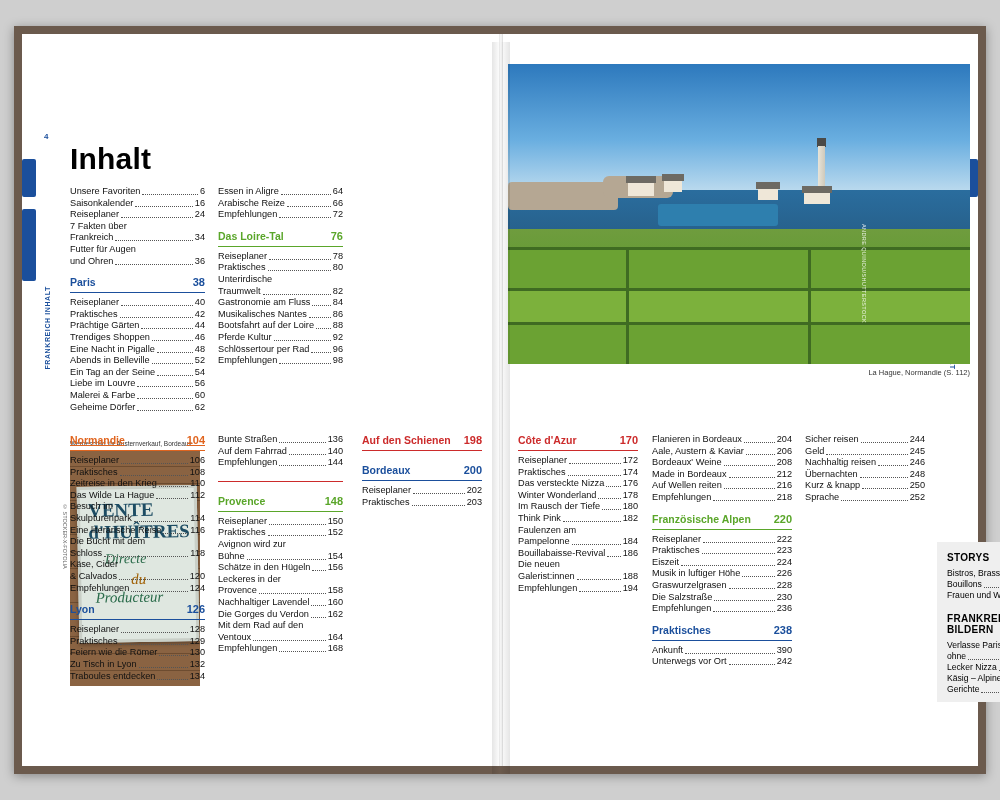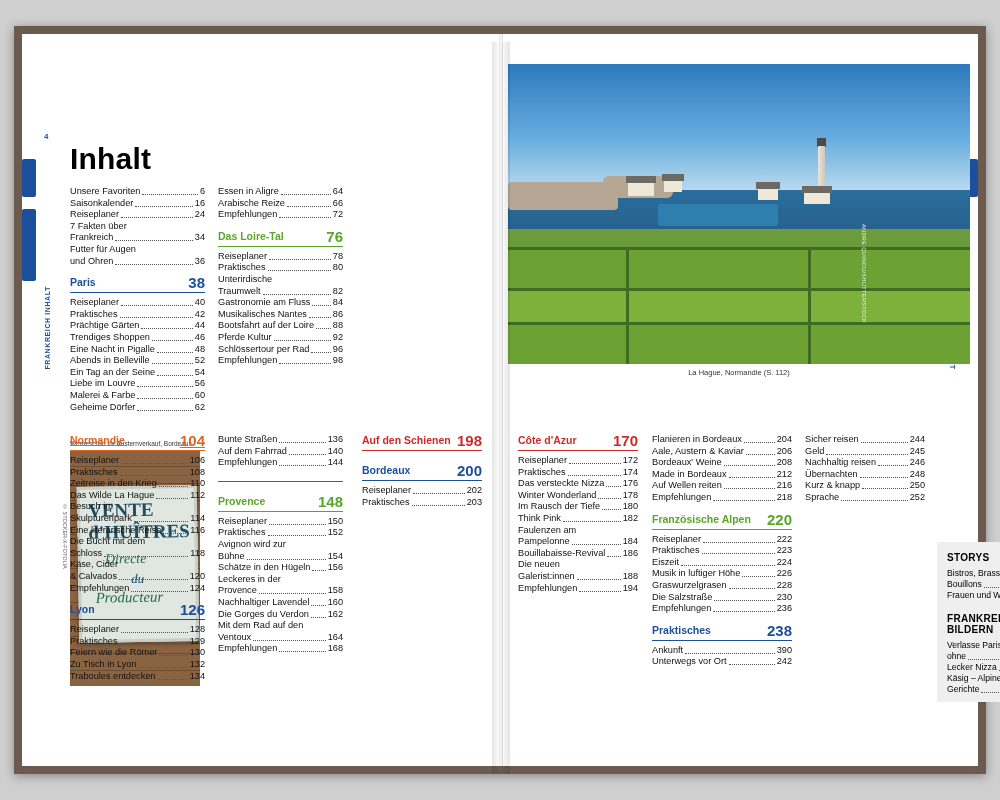--- a/index.html
+++ b/index.html
@@ -57,21 +57,21 @@
   .colL5{left:340px;top:400px;width:120px;}
 
   .colR1{left:18px;top:400px;width:120px;}
   .colR2{left:152px;top:400px;width:140px;}
   .colR3{left:305px;top:400px;width:120px;}
 
   .sec-title{
     font-weight:bold;font-size:10.5px;line-height:13px;margin:0 0 2px 0;
     display:flex;justify-content:space-between;align-items:flex-end;gap:6px;
   }
-  .sec-title .pg{font-weight:bold;font-size:15px;}
+  .sec-title .pg{font-weight:bold;font-size:11px;}
   .sec-rule{border-top:1px solid currentColor;margin:3px 0 4px 0;height:0;}
   .blue{color:#1b4f9c;}
   .green{color:#5aa62a;}
   .red{color:#cc2b2b;}
   .orange{color:#e0641e;text-decoration:underline;}
 
   .entry{
     display:flex;align-items:flex-end;white-space:nowrap;
   }
   .entry .t{flex:0 0 auto;}
@@ -103,39 +103,39 @@
     background:linear-gradient(to right,#e8e4d8,#cfc9bb);}
   .ph-light-top{position:absolute;left:309px;top:74px;width:9px;height:9px;background:#4a4a48;}
   .ph-rock{position:absolute;background:#b5a793;}
   .ph-harbor{position:absolute;background:#2e7fae;}
   .credit{
     position:absolute;left:353px;top:160px;
     font-size:5.5px;color:#ffffff;letter-spacing:.4px;
     writing-mode:vertical-rl;text-orientation:mixed;opacity:.85;
   }
   .caption{
-    position:absolute;left:8px;top:334px;width:462px;text-align:center;
+    position:absolute;left:8px;top:334px;width:462px;text-align:right;
     font-size:7.5px;color:#333;
   }
 
   
   .photoL{
     position:absolute;left:48px;top:416px;width:130px;height:236px;
     background:#7d5a3c;overflow:hidden;
   }
   .plank{position:absolute;left:0;width:100%;height:16px;background:#8a6342;border-bottom:1px solid #6d4c30;}
   .sign{
     position:absolute;left:8px;top:36px;width:114px;height:150px;
     background:#dfe7e0;border:3px solid #c9cfc7;transform:rotate(-1deg);
     box-shadow:0 2px 4px rgba(0,0,0,.35);
   }
   .sign .l1{position:absolute;left:8px;top:10px;font-size:19px;font-weight:bold;color:#1d4c63;font-family:"Liberation Serif",serif;}
   .sign .l2{position:absolute;left:8px;top:32px;font-size:19px;font-weight:bold;color:#1d4c63;font-family:"Liberation Serif",serif;}
   .sign .l3{position:absolute;left:24px;top:62px;font-size:14px;color:#2a6b4a;font-style:italic;font-family:"Liberation Serif",serif;}
-  .sign .l4{position:absolute;left:50px;top:82px;font-size:13px;color:#0c4a6e;font-style:italic;font-family:"Liberation Serif",serif;text-align:right;}
+  .sign .l4{position:absolute;left:50px;top:82px;font-size:15px;color:#a16207;font-style:italic;font-family:"Liberation Serif",serif;text-align:right;}
   .sign .l5{position:absolute;left:14px;top:100px;font-size:15px;color:#2a6b4a;font-style:italic;font-family:"Liberation Serif",serif;}
   .photoL-cap{
     position:absolute;left:48px;top:406px;width:160px;font-size:6.5px;color:#333;
   }
   .photoL-credit{
     position:absolute;left:40px;top:470px;font-size:5.5px;color:#666;
     writing-mode:vertical-rl;text-orientation:mixed;
   }
 
   

